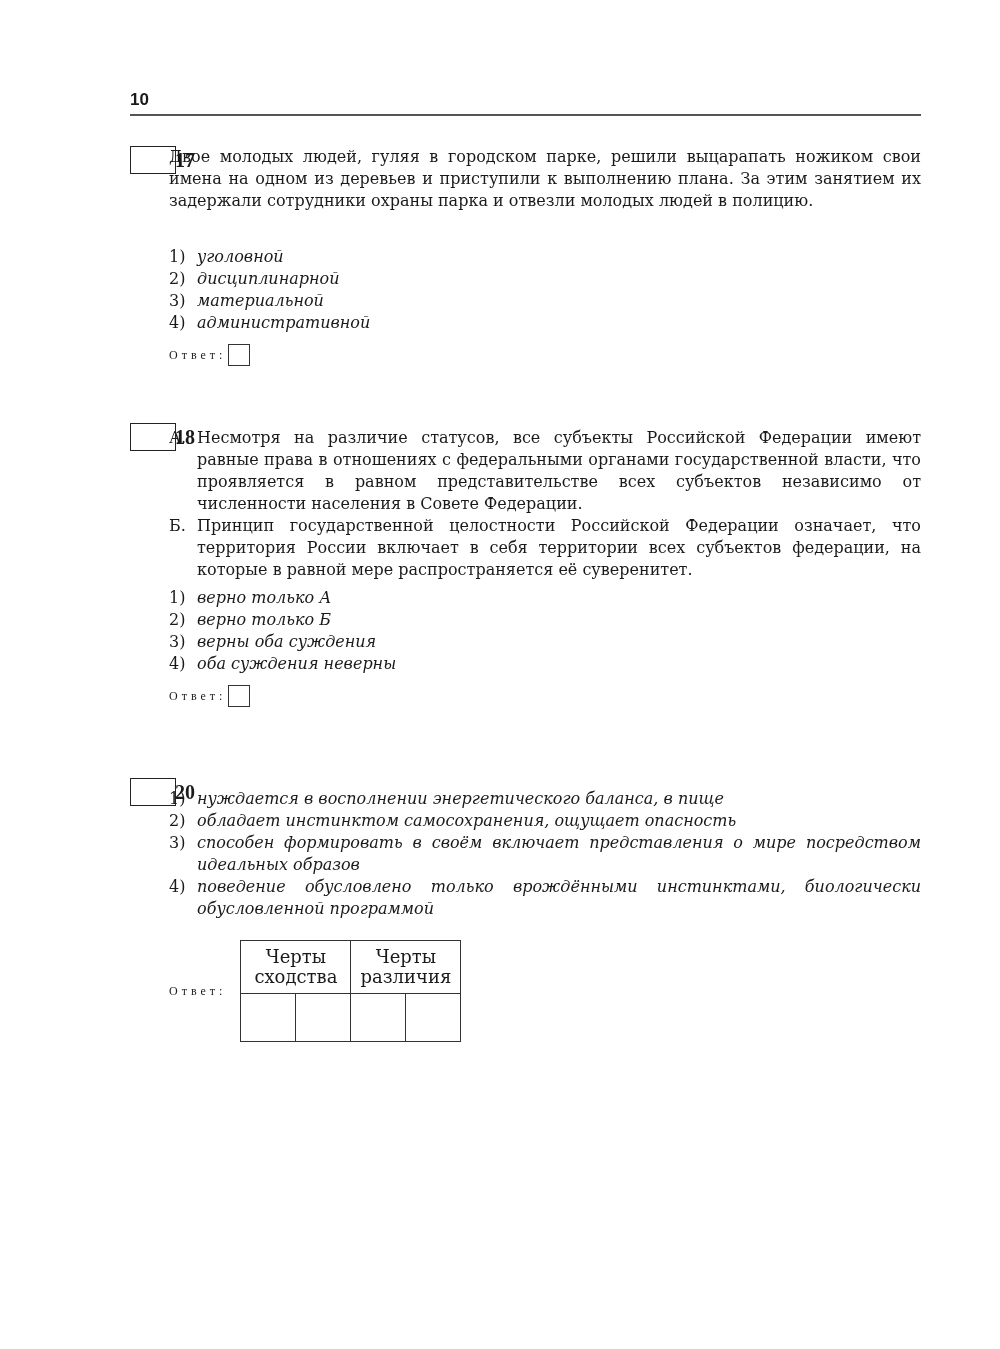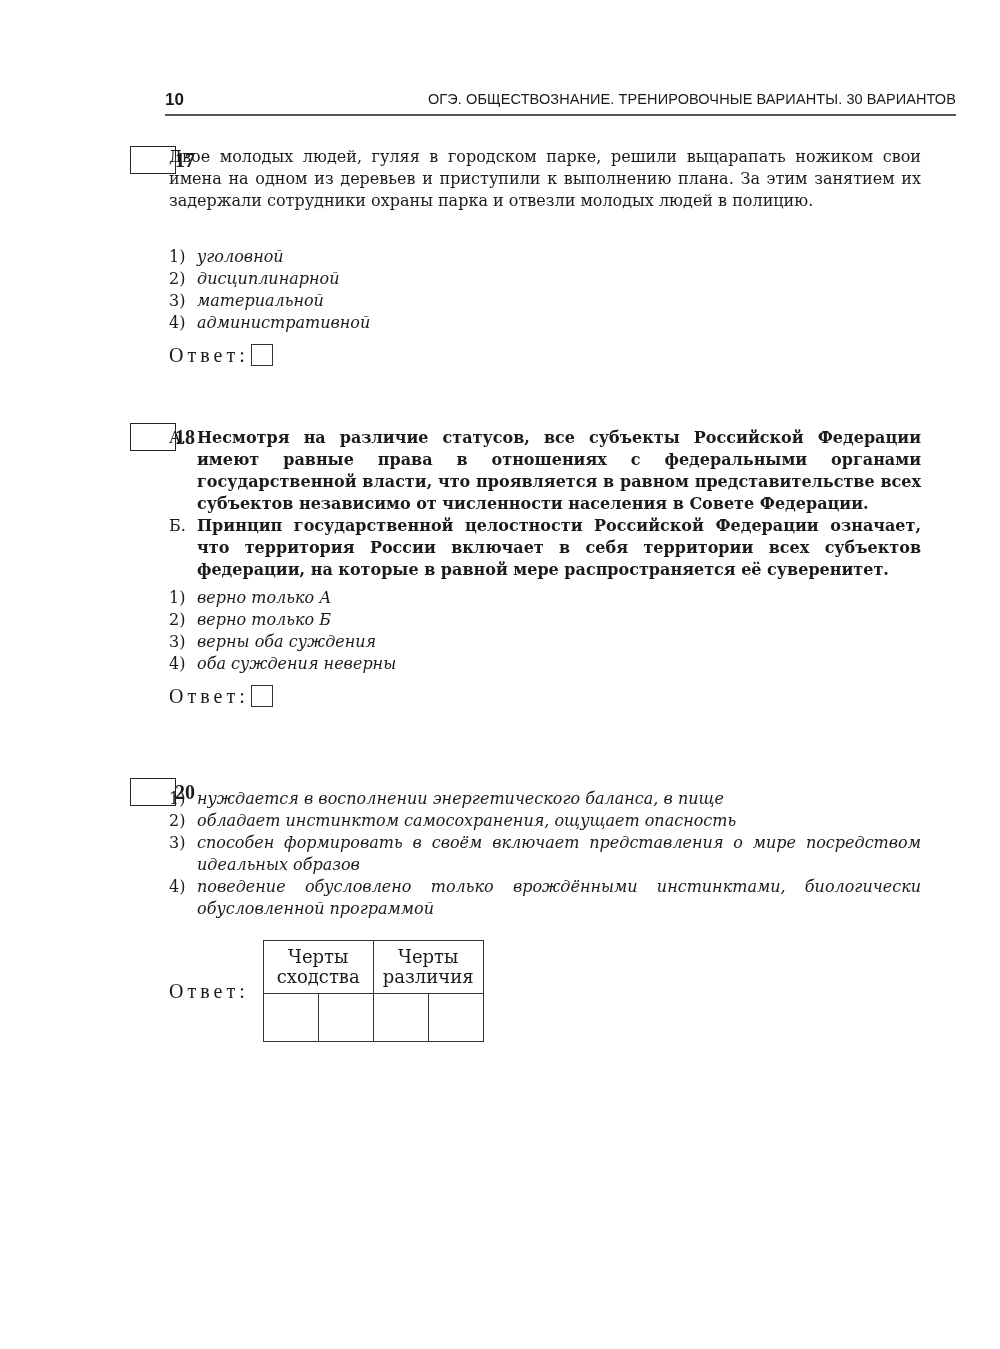--- a/index.html
+++ b/index.html
@@ -1,43 +1,42 @@
 <!DOCTYPE html>
 <html><head>
 <meta charset="utf-8">
 <style>
   html, body { margin: 0; padding: 0; background: #ffffff; }
   body { width: 1000px; height: 1349px; position: relative; overflow: hidden; color: #1a1a1a; }
-  .header { position: absolute; left: 130px; top: 88px; width: 791px; height: 26px; border-bottom: 2px solid #555; margin-left: 35px; }
+  .header { position: absolute; left: 130px; top: 88px; width: 791px; height: 26px; border-bottom: 2px solid #555; }
   .page-num { position: absolute; left: 0; top: 2px; font-family: "Liberation Sans", sans-serif; font-weight: bold; font-size: 17px; }
   .running-title { position: absolute; right: 0; top: 3px; font-family: "Liberation Sans", sans-serif; font-size: 14.5px; letter-spacing: 0.1px; }
   .task { position: absolute; left: 130px; width: 791px; font-family: "DejaVu Serif", serif; font-size: 16px; line-height: 22px; }
   .qnum { position: absolute; left: 0; top: 0; width: 41px; height: 28px; border: 1.5px solid #222; box-sizing: border-box; text-align: center; font-family: "Liberation Serif", serif; font-weight: bold; font-size: 20px; line-height: 26px; padding-left: 44px; }
   .body { margin-left: 39px; }
   .p { text-align: justify; text-align-last: left; margin: 0; }
   .opts { margin: 0; padding: 0; list-style: none; }
   .opts li { display: flex; }
   .opts .n { width: 28px; flex: none; }
   .opts .t { flex: 1; text-align: justify; text-align-last: left; font-style: italic; }
   .stmt { display: flex; margin-left: 0; }
   .stmt .l { width: 28px; flex: none; }
-  .stmt .t { flex: 1; text-align: justify; text-align-last: left; font-weight: bold; }
+  .stmt .t { flex: 1; text-align: justify; text-align-last: left; }
   .answer { display: flex; align-items: center; margin-top: 10px; }
-  .answer-label { font-family: "Liberation Serif", serif; font-size: 20px; letter-spacing: 4px; }
+  .answer-label { font-family: "Liberation Serif", serif; font-size: 12px; letter-spacing: 4px; }
   .answer-box { width: 22px; height: 22px; border: 1.5px solid #333; box-sizing: border-box; margin-left: 2px; }
   .ans-table { border-collapse: collapse; font-family: "DejaVu Serif", serif; font-size: 18px; }
   .ans-table th { border: 1.5px solid #333; font-weight: normal; width: 106px; height: 50px; line-height: 20px; text-align: center; }
   .ans-table td { border: 1.5px solid #333; width: 52px; height: 45px; }
 </style>
 </head>
 <body>
 
 <div class="header">
   <span class="page-num">10</span>
-  <span class="running-title">ОГЭ. ОБЩЕСТВОЗНАНИЕ. ТРЕНИРОВОЧНЫЕ ВАРИАНТЫ. 30 ВАРИАНТОВ</span>
 </div>
 
 <div class="task" style="top:146px;">
   <div class="qnum">17</div>
   <div class="body">
     <p class="p">Двое молодых людей, гуляя в городском парке, решили выцарапать ножиком свои имена на одном из деревьев и приступили к выполнению плана. За этим занятием их задержали сотрудники охраны парка и отвезли молодых людей в полицию.</p>
     <div style="height:12px"></div>
     <div style="height:22px"></div>
     <ul class="opts">
       <li>

